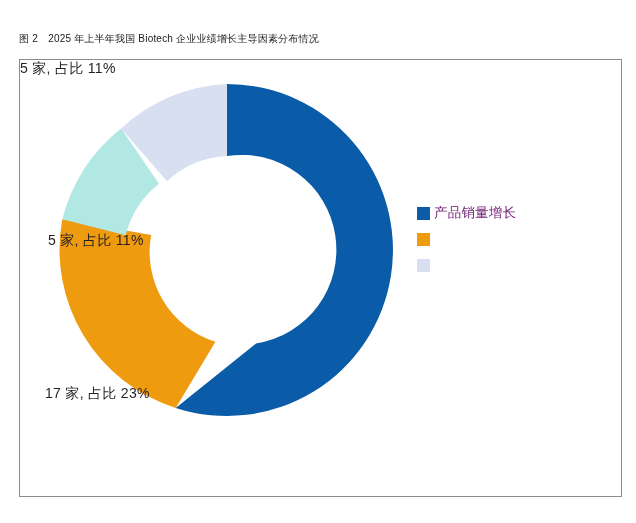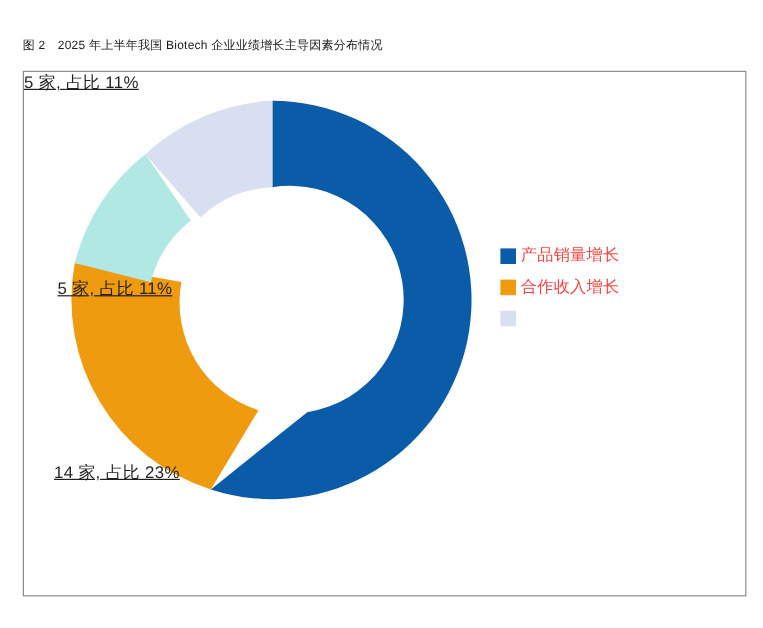--- a/index.html
+++ b/index.html
@@ -51,21 +51,20 @@
     top: 20px;
   }
 
   .slice-label {
     position: absolute;
     font-size: 14px;
     line-height: 17px;
     white-space: nowrap;
     color: #231f20;
     letter-spacing: 0.3px;
-    text-decoration: underline;
   }
   .slice-label.inside {
     color: #ffffff;
   }
 
   #label-blue  { left: 190px; top: 367px; }
   #label-orange{ left: 25px;  top: 325px; }
   #label-mint  { left: 28px;  top: 172px; }
 
   #legend {
@@ -80,21 +79,21 @@
     height: 26px;
   }
   .legend-swatch {
     width: 13px;
     height: 13px;
     flex: 0 0 13px;
     margin-right: 4px;
   }
   .legend-text {
     font-size: 13.5px;
-    color: #ef4444;
+    color: #701a75;
     white-space: nowrap;
     letter-spacing: 0.2px;
   }
 </style>
 </head>
 <body>
 
 <div id="figure-title">图 2　2025 年上半年我国 Biotech 企业业绩增长主导因素分布情况</div>
 
 <div id="chart-frame">
@@ -119,36 +118,35 @@
                A 94 94 0 0 0 68.69 155.17 Z" fill="#B2E8E4"></path>
 
       <path d="M 64.14 48.45
                A 166 166 0 0 1 170 4
                L 170 76
                A 94 94 0 0 0 110.07 101.17 Z" fill="#D8DFF0"></path>
     </svg>
 
     <div class="slice-label inside" id="label-blue">26 家, 占比 55%</div>
 
-    <div class="slice-label" id="label-orange">14 家, 占比 23%</div>
+    <div class="slice-label" id="label-orange">17 家, 占比 23%</div>
 
     <div class="slice-label" id="label-mint">5 家, 占比 11%</div>
 
     <div class="slice-label" id="label-lavender">5 家, 占比 11%</div>
 
     <div id="legend">
 
       <div class="legend-item">
         <span class="legend-swatch" style="background:#0B5CA8"></span>
         <span class="legend-text">产品销量增长</span>
       </div>
 
       <div class="legend-item">
         <span class="legend-swatch" style="background:#EF9B10"></span>
-        <span class="legend-text">合作收入增长</span>
       </div>
 
 
       <div class="legend-item">
         <span class="legend-swatch" style="background:#D8DFF0"></span>
       </div>
 
     </div>
 
   </div>

